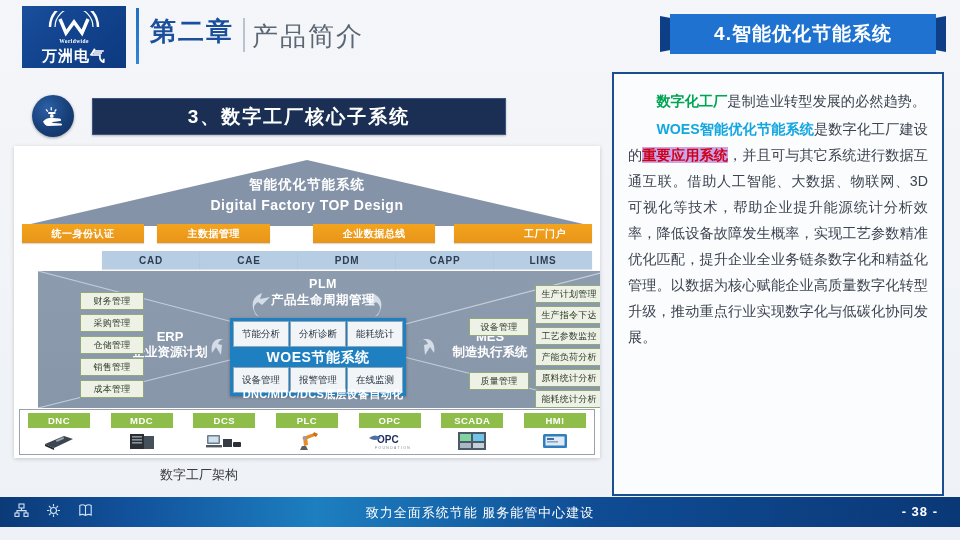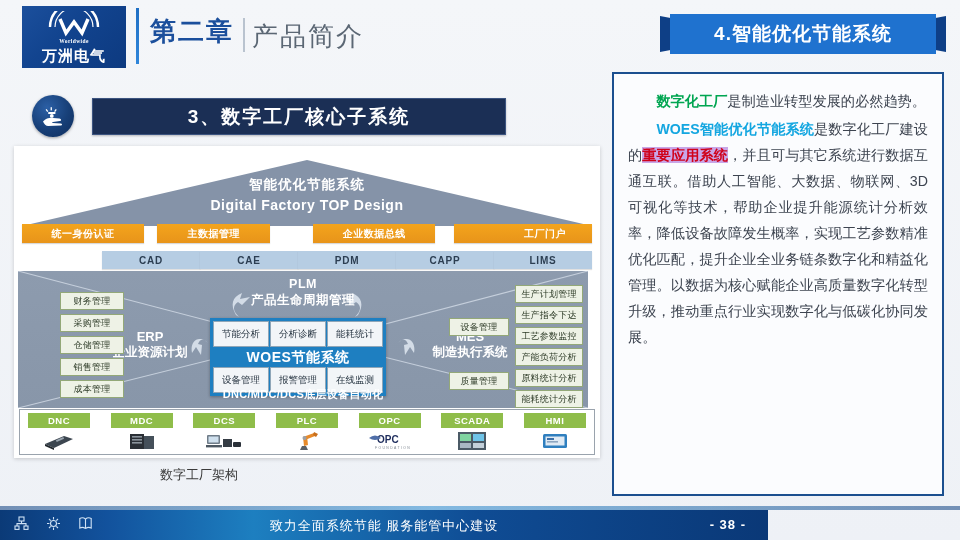--- a/index.html
+++ b/index.html
@@ -74,21 +74,21 @@
   .ob.s3{width:100px;padding-left:44px;}
 
   
   .band-blue{position:absolute;left:8px;top:105px;width:570px;height:18px;display:flex;
     justify-content:flex-end;}
   .bb{width:98px;height:18px;background:#b6cde3;color:#2c3e52;font-size:10px;
     font-weight:bold;display:flex;align-items:center;justify-content:center;
     letter-spacing:.8px;box-shadow:0 1px 1px rgba(0,0,0,.12);}
 
   
-  .house{position:absolute;left:4px;top:125px;width:570px;height:137px;
+  .house{position:absolute;left:24px;top:125px;width:570px;height:137px;
     background:linear-gradient(180deg,#8d9bae 0%,#8896a9 100%);overflow:hidden;}
   .house svg.diag{position:absolute;inset:0;}
 
   .plm{position:absolute;left:0;right:0;top:6px;text-align:center;color:#fff;}
   .plm .l1{font-size:12.5px;font-weight:bold;letter-spacing:.5px;}
   .plm .l2{font-size:12.5px;font-weight:bold;letter-spacing:.5px;margin-top:1px;}
   .dnc-label{position:absolute;left:0;right:0;bottom:6px;text-align:center;color:#fff;
     font-size:11px;font-weight:bold;letter-spacing:.3px;}
 
   .erp{position:absolute;left:86px;top:58px;width:92px;text-align:center;color:#fff;}
@@ -137,21 +137,21 @@
   
   .panel{position:absolute;left:612px;top:72px;width:332px;height:424px;
     background:#fbfcfe;border:2px solid #1b4f8f;box-sizing:border-box;padding:14px 14px 0 14px;}
   .panel p{margin:0 0 2px 0;font-size:14.2px;line-height:26px;color:#3d4450;
     text-indent:2em;text-align:justify;}
   .hl-green{color:#00a551;font-weight:bold;}
   .hl-cyan{color:#14a6e0;font-weight:bold;}
   .hl-red{color:#d0021b;font-weight:bold;background:#c9a6e8;}
 
   
-  .footer{position:absolute;left:0;bottom:0;width:768px;height:30px;
+  .footer{position:absolute;left:0;bottom:13px;width:960px;height:30px;
     background:linear-gradient(90deg,#0b3a77 0%,#12529d 14%,#1d7fc0 33%,#0f4c94 62%,#0a3877 100%);}
   .footer-top{position:absolute;left:0;bottom:30px;width:960px;height:4px;
     background:linear-gradient(90deg,#0d3f80,#2a8bd0 45%,#0d3f80);opacity:.55;}
   .ficons{position:absolute;left:14px;top:6px;display:flex;gap:17px;align-items:center;}
   .ficons svg{display:block;}
   .fcenter{position:absolute;left:0;right:0;top:7px;text-align:center;color:#ffffff;
     font-size:13px;letter-spacing:1px;}
   .fpage{position:absolute;right:22px;top:7px;color:#ffffff;font-size:13px;
     font-weight:bold;letter-spacing:1px;}
 </style>

